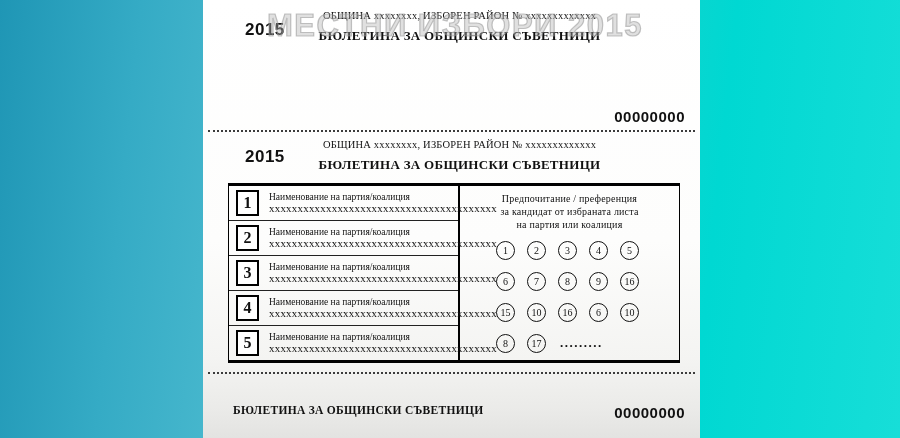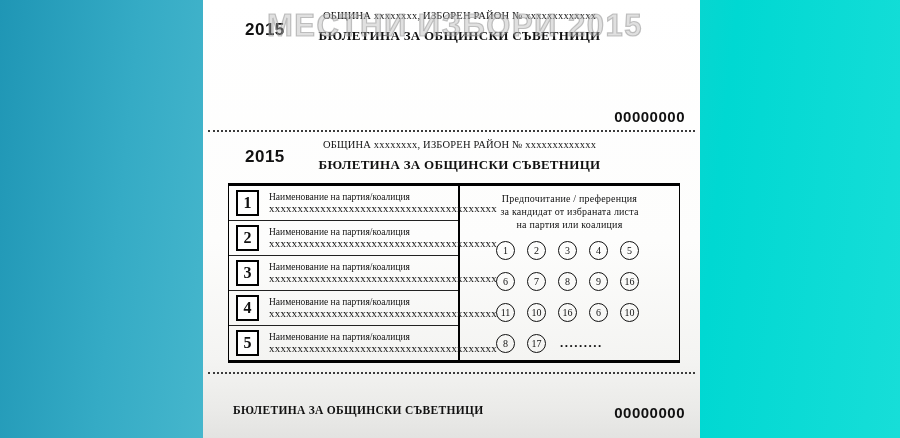--- a/index.html
+++ b/index.html
@@ -180,21 +180,21 @@
         <span class="circle">1</span>
             <span class="circle">2</span>
             <span class="circle">3</span>
             <span class="circle">4</span>
             <span class="circle">5</span>
             <span class="circle">6</span>
             <span class="circle">7</span>
             <span class="circle">8</span>
             <span class="circle">9</span>
             <span class="circle">16</span>
-            <span class="circle">11</span>
+            <span class="circle">15</span>
             <span class="circle">10</span>
             <span class="circle">16</span>
             <span class="circle">6</span>
             <span class="circle">10</span>
             <span class="circle">8</span>
             <span class="circle">17</span>
             <span class="dots">.........</span>
           </div>
       </div>
     </div>

